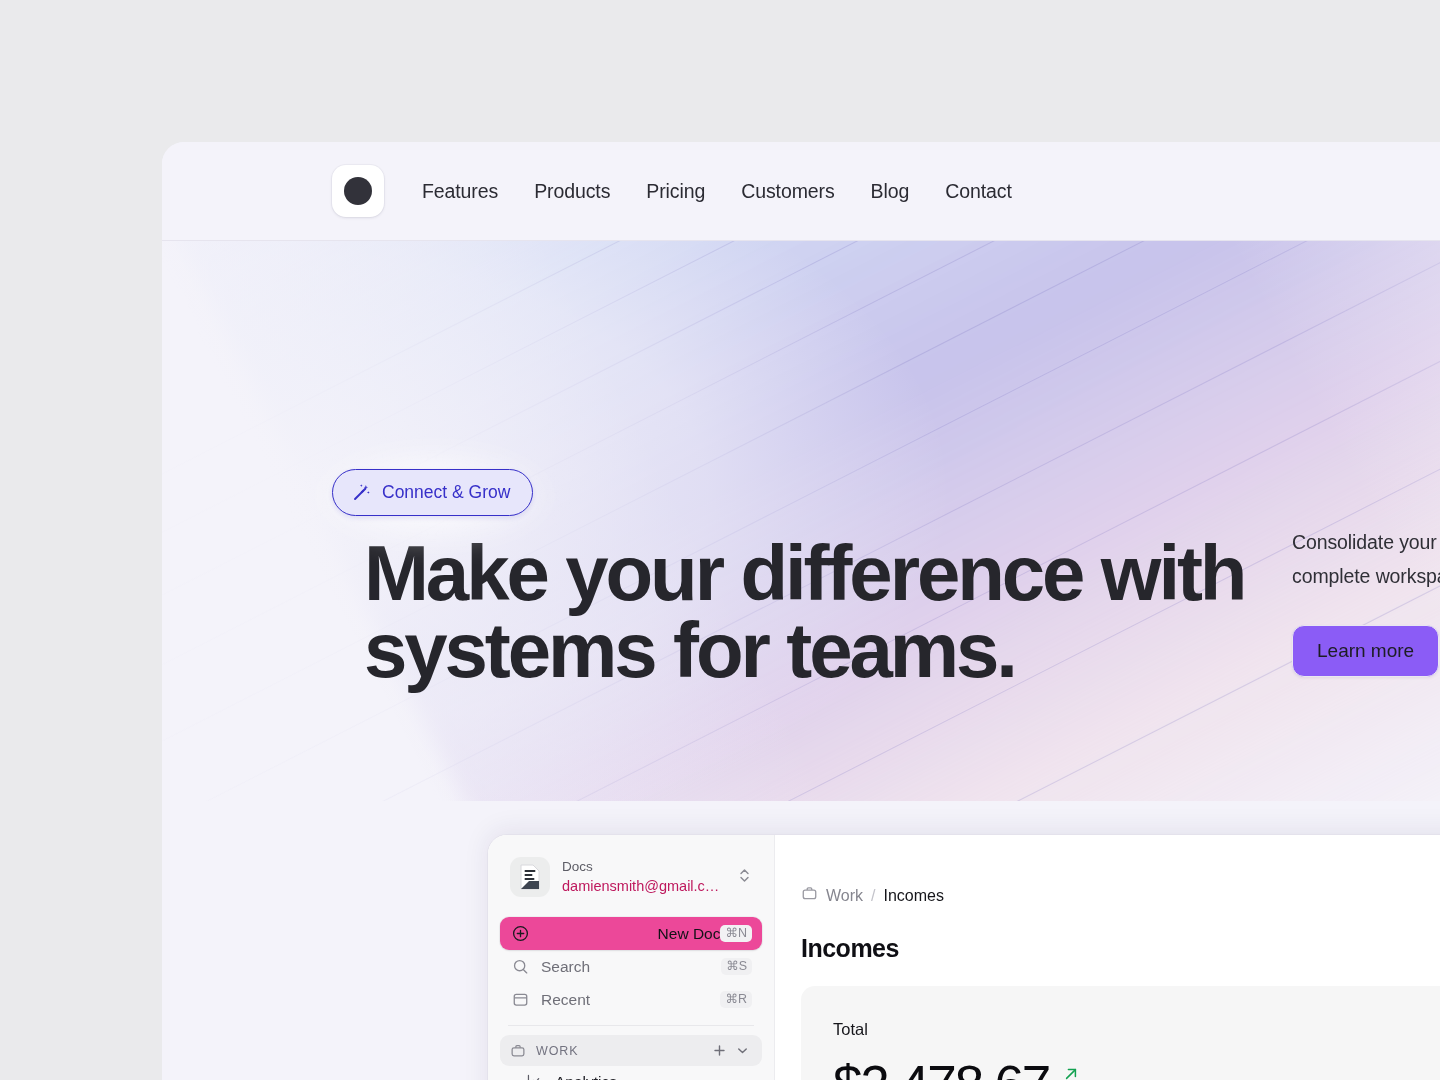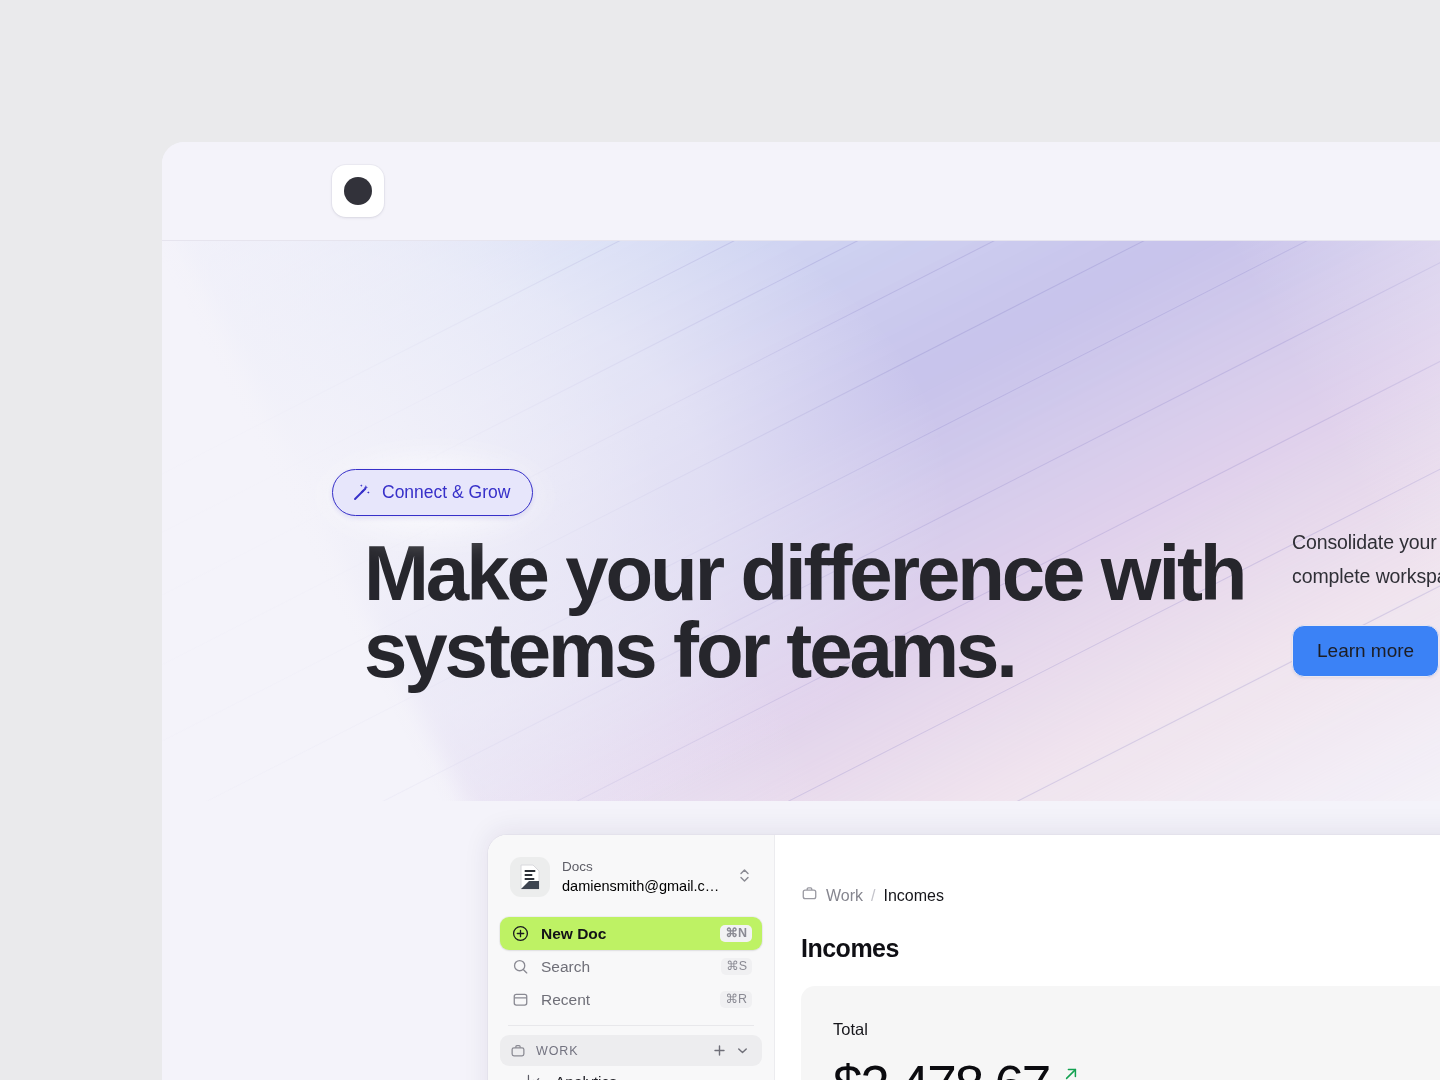--- a/index.html
+++ b/index.html
@@ -163,21 +163,21 @@
   .hero-aside p {
     font-size: 19.5px;
     line-height: 1.72;
     color: #2f2f36;
     letter-spacing: -0.1px;
   }
   .learn-more {
     display: inline-block;
     margin-top: 32px;
     padding: 14px 24px;
-    background: #3b82f6;
+    background: #8b5cf6;
     border: 1px solid #e9e7f1;
     border-radius: 12px;
     font-size: 19px;
     color: #1d1d23;
     cursor: pointer;
     box-shadow: 0 1px 3px rgba(24,20,60,.07);
     white-space: nowrap;
   }
 
   
@@ -209,21 +209,21 @@
   .ws-icon {
     width: 40px; height: 40px;
     border-radius: 11px;
     background: #eceded;
     display: flex; align-items: center; justify-content: center;
     flex: 0 0 auto;
   }
   .ws-meta { min-width: 0; flex: 1; }
   .ws-name { font-size: 13.5px; color: #5d5d66; line-height: 1.35; }
   .ws-email {
-    font-size: 14.5px; color: #000000; line-height: 1.4;
+    font-size: 14.5px; color: #be185d; line-height: 1.4;
     white-space: nowrap; overflow: hidden; text-overflow: ellipsis;
   }
   .ws-switch { flex: 0 0 auto; padding: 4px; cursor: pointer; }
 
   .menu { margin-top: 14px; }
   .menu-item {
     display: flex; align-items: center;
     height: 33px;
     padding: 0 10px;
     border-radius: 9px;
@@ -231,24 +231,25 @@
     color: #6f6f78;
     font-size: 15.5px;
   }
   .menu-item .mi-icon {
     width: 20px; flex: 0 0 20px;
     display: flex; align-items: center; justify-content: center;
     margin-right: 11px;
   }
   .menu-item .mi-label { flex: 1; white-space: nowrap; }
   .menu-item.active {
-    background: #bef264;
+    background: #ec4899;
     color: #121217;
-    font-weight: 700;
+    font-weight: 400;
     box-shadow: 0 1px 2px rgba(20,20,40,.08), 0 0 0 1px rgba(20,20,40,.04);
+    text-align: right;
   }
   .kbd {
     font-size: 12.5px;
     color: #8a8a93;
     background: #f0f0f2;
     border-radius: 5px;
     padding: 2px 5px;
     line-height: 1;
   }
   .menu-item.active .kbd { background: #f2f2f4; }
@@ -334,20 +335,28 @@
   .tc-trend { margin-top: 6px; }
 </style>
 </head>
 <body>
 
 <div class="page-shell">
 
   <div class="navbar">
     <div class="logo-tile">
       <div class="logo-dot"></div>
+    </div>
+    <div class="nav-links">
+      <span class="nav-link">Features</span>
+      <span class="nav-link">Products</span>
+      <span class="nav-link">Pricing</span>
+      <span class="nav-link">Customers</span>
+      <span class="nav-link">Blog</span>
+      <span class="nav-link">Contact</span>
     </div>
   </div>
 
   <div class="hero">
 
     <div class="ribbon-glow"></div>
     <div class="ribbons">
       <div class="band" style="top:560px"></div>
       <div class="band" style="top:612px"></div>
       <div class="band" style="top:668px"></div>

